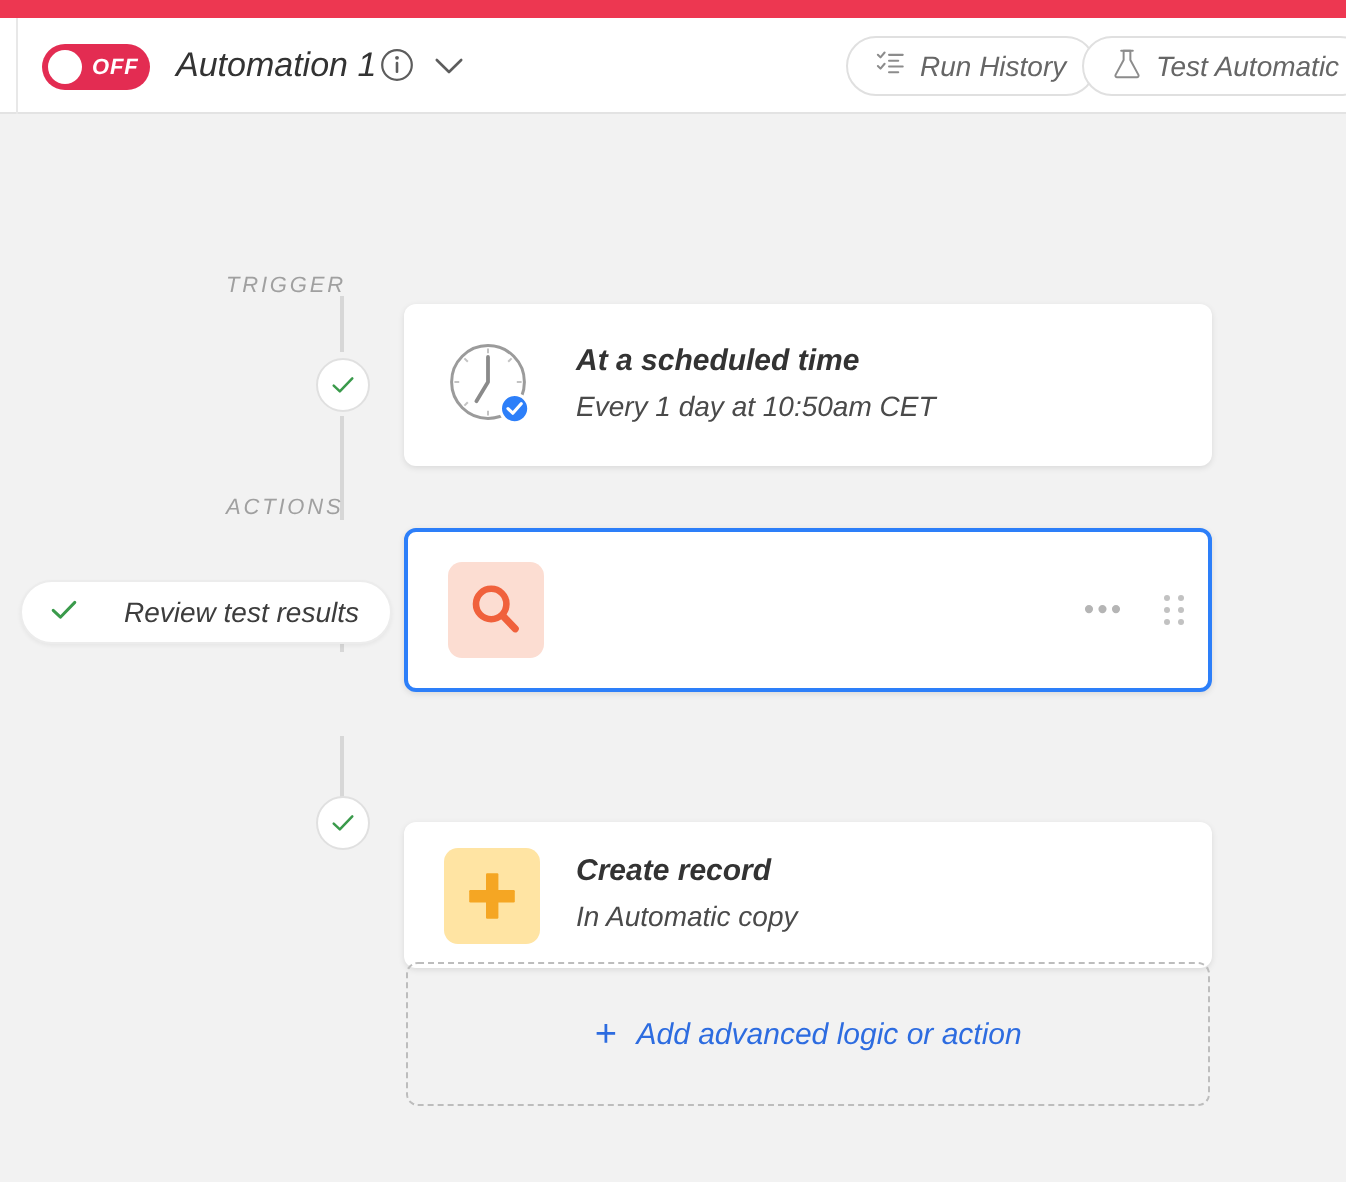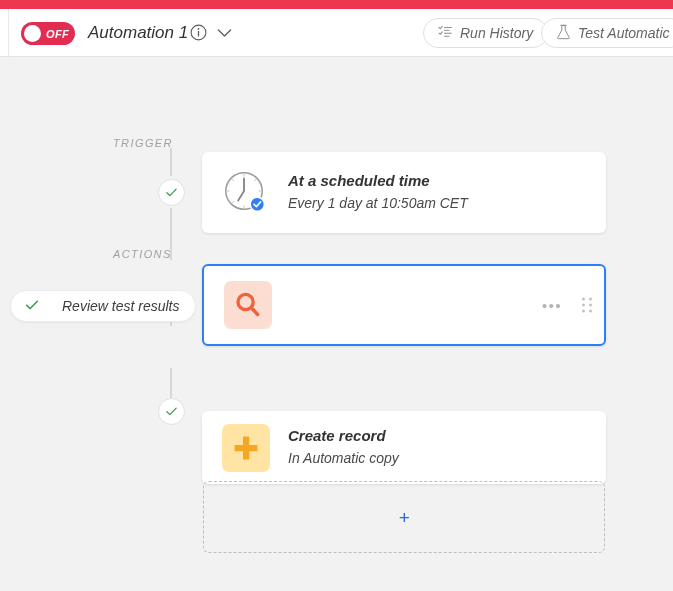--- a/index.html
+++ b/index.html
@@ -405,16 +405,17 @@
         </div>
       </div>
       <div class="card-text">
         <div class="card-title">Create record</div>
         <div class="card-sub">In Automatic copy</div>
       </div>
     </div>
 
     <div class="add-box">
       <span class="plus-glyph">+</span>
+      <span>Add advanced logic or action</span>
     </div>
 
   </div>
 </div>
 
 </body></html>

